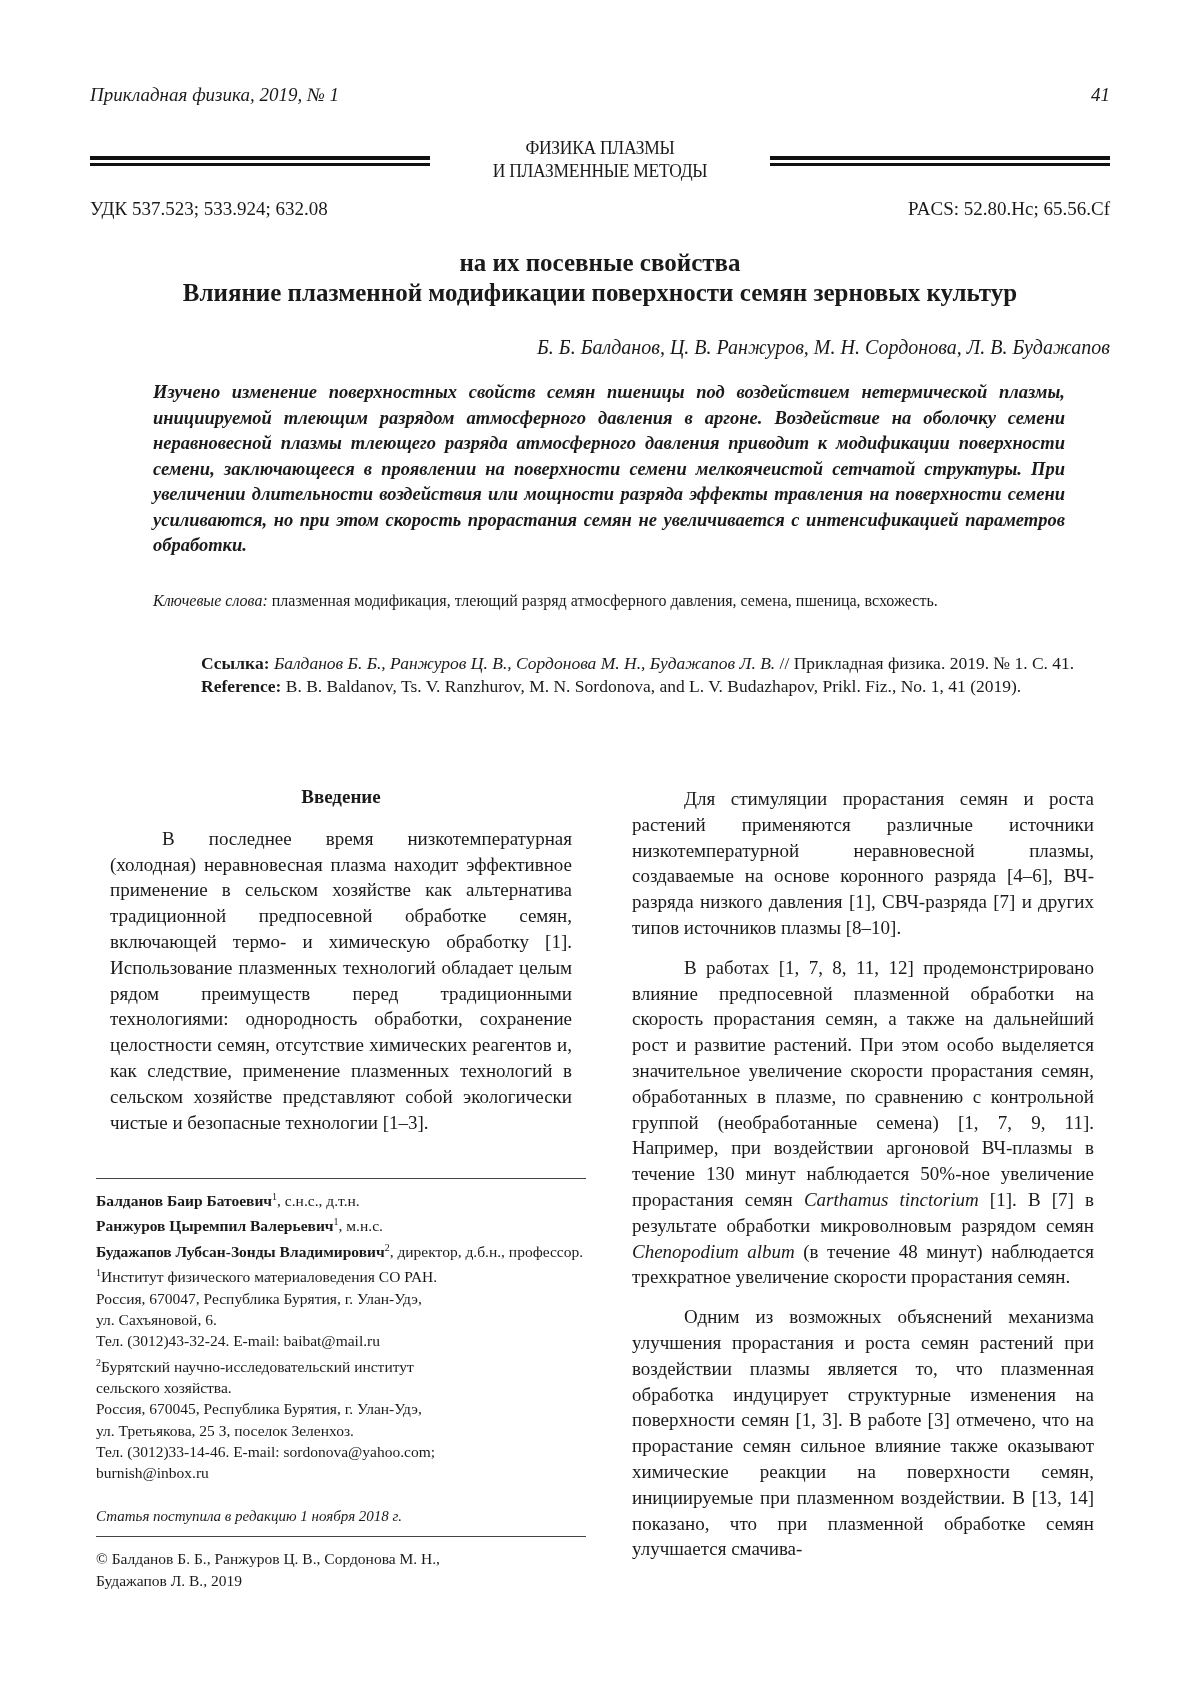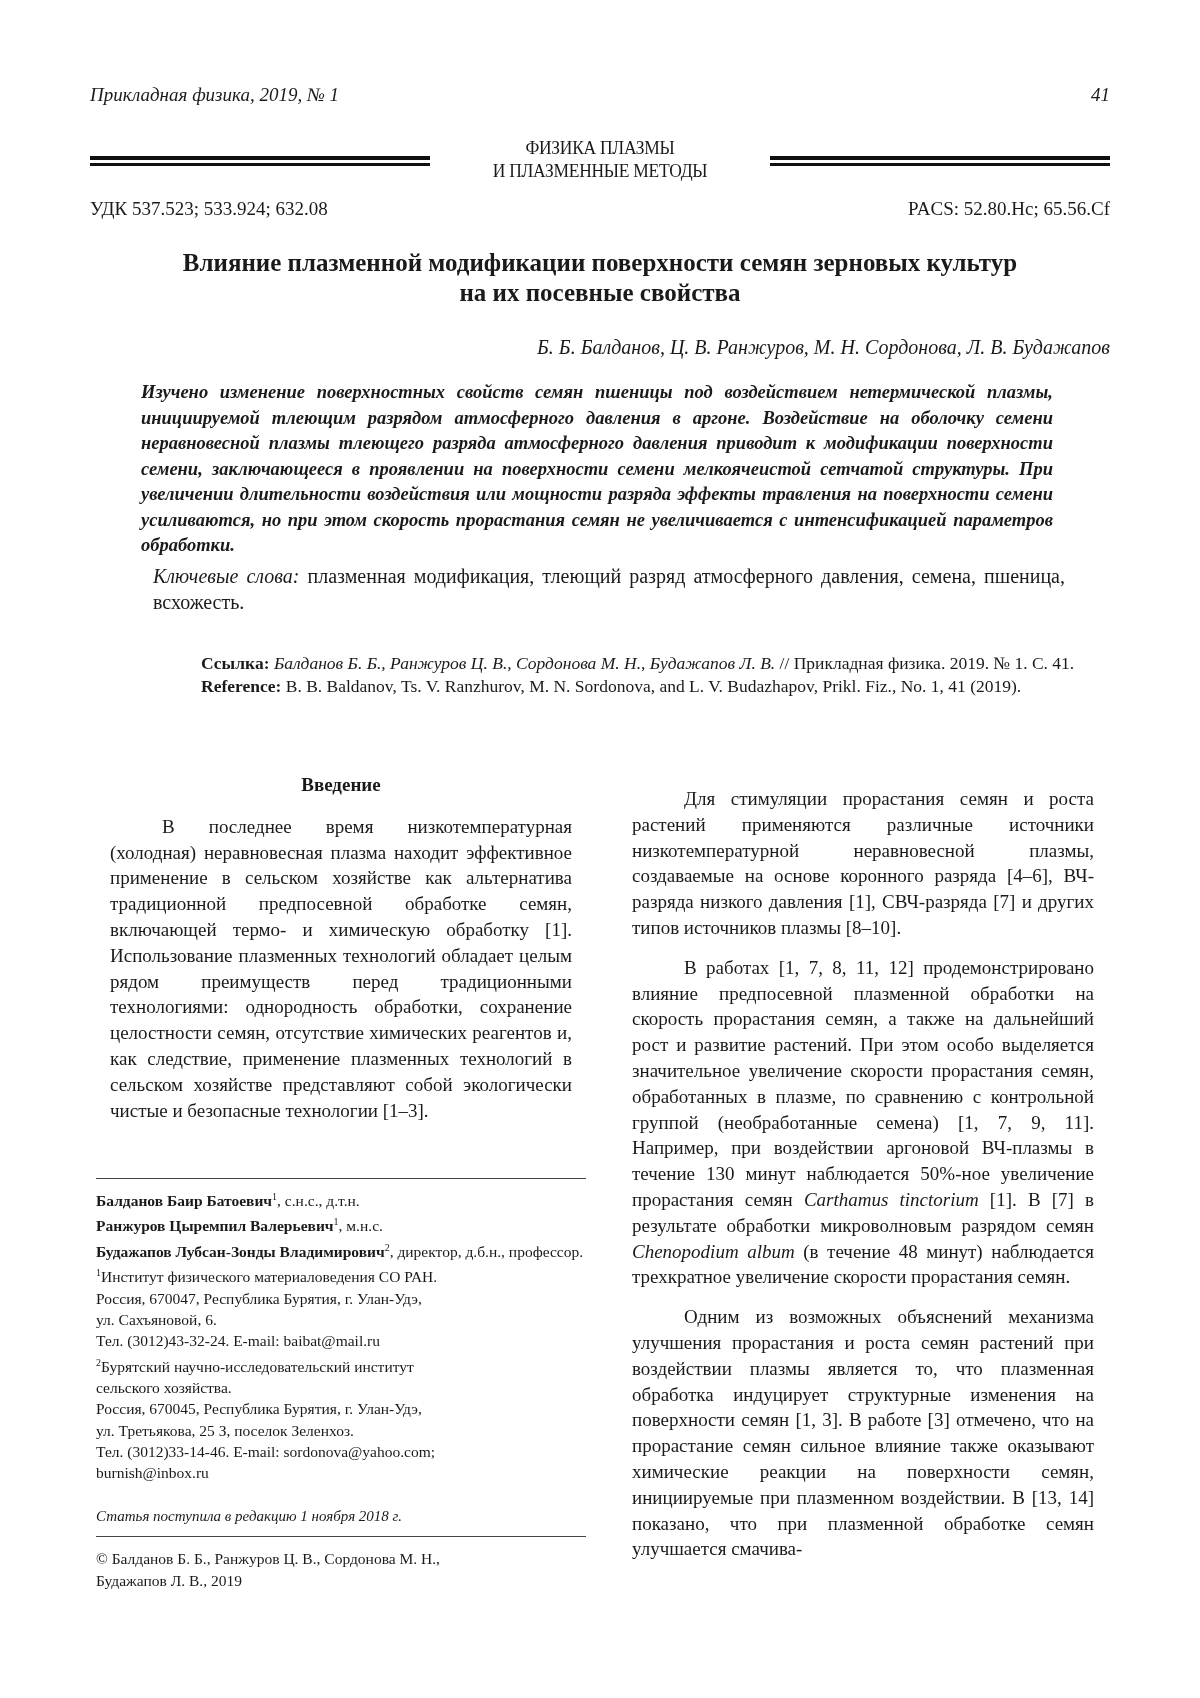--- a/index.html
+++ b/index.html
@@ -25,35 +25,35 @@
 
   .codes { position: absolute; top: 198px; left: 90px; width: 1020px; font-size: 19px; }
   .codes .udk { position: absolute; left: 0; }
   .codes .pacs { position: absolute; right: 0; }
 
   .title { position: absolute; top: 248px; left: 90px; width: 1020px; text-align: center;
            font-weight: bold; font-size: 25px; line-height: 30px; }
   .authors { position: absolute; top: 336px; left: 90px; width: 1020px; text-align: right;
              font-style: italic; font-size: 20px; }
 
-  .abstract { position: absolute; top: 380px; left: 141px; width: 912px;
+  .abstract { position: absolute; top: 380px; left: 153px; width: 912px;
               font-weight: bold; font-style: italic; font-size: 18.5px; line-height: 25.5px;
               text-align: justify; }
-  .keywords { position: absolute; top: 564px; left: 153px; width: 912px; font-size: 20px;
+  .keywords { position: absolute; top: 588px; left: 153px; width: 912px; font-size: 16px;
               line-height: 25.5px; text-align: justify; }
   .keywords .kw-label { font-style: italic; }
   .citation { position: absolute; top: 652px; left: 153px; width: 912px; font-size: 17.5px;
               line-height: 23px; text-align: justify; margin-left: 48px; }
   .citation .lbl { font-weight: bold; font-style: normal; }
   .citation .it { font-style: italic; }
 
   .col { position: absolute; font-size: 19px; line-height: 25.8px; text-align: justify; }
   .col.left { top: 772px; left: 96px; width: 490px; }
   .col.right { top: 772px; left: 618px; width: 490px; }
-  .sec-heading { text-align: center; font-weight: bold; font-size: 19px; margin: 0 0 16px 0; }
+  .sec-heading { text-align: center; font-weight: bold; font-size: 19px; margin: 12px 0 16px 0; }
   .para { text-indent: 52px; margin: 14px; }
   .para i { font-style: italic; }
 
   .fn-rule { position: absolute; left: 96px; width: 490px; height: 1px; background: #444; }
   .footnotes { position: absolute; top: 1186px; left: 96px; width: 490px; font-size: 15.5px;
                line-height: 21.3px; }
   .footnotes .b { font-weight: bold; }
   .footnotes sup { font-size: 10px; }
   .received { position: absolute; top: 1508px; left: 96px; width: 490px; font-style: italic;
               font-size: 15px; }
@@ -76,22 +76,22 @@
   </div>
   <div class="rule right"></div>
 </div>
 
 <div class="codes">
   <span class="udk">УДК 537.523; 533.924; 632.08</span>
   <span class="pacs">PACS: 52.80.Hc; 65.56.Cf</span>
 </div>
 
 <div class="title">
+  <div>на их посевные свойства</div>
   <div>Влияние плазменной модификации поверхности семян зерновых культур</div>
-  <div>на их посевные свойства</div>
 </div>
 
 <div class="authors">Б. Б. Балданов, Ц. В. Ранжуров, М. Н. Сордонова, Л. В. Будажапов</div>
 
 <div class="abstract">Изучено изменение поверхностных свойств семян пшеницы под воздействием нетермической плазмы, инициируемой тлеющим разрядом атмосферного давления в аргоне. Воздействие на оболочку семени неравновесной плазмы тлеющего разряда атмосферного давления приводит к модификации поверхности семени, заключающееся в проявлении на поверхности семени мелкоячеистой сетчатой структуры. При увеличении длительности воздействия или мощности разряда эффекты травления на поверхности семени усиливаются, но при этом скорость прорастания семян не увеличивается с интенсификацией параметров обработки.</div>
 
 <div class="keywords">
   <span class="kw-label">Ключевые слова:</span><span> плазменная модификация, тлеющий разряд атмосферного давления, семена, пшеница, всхожесть.</span>
 </div>
 

